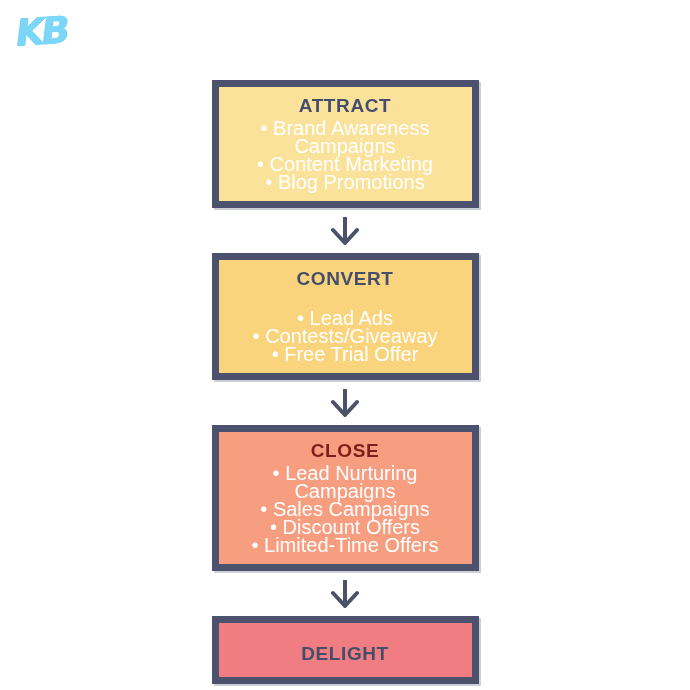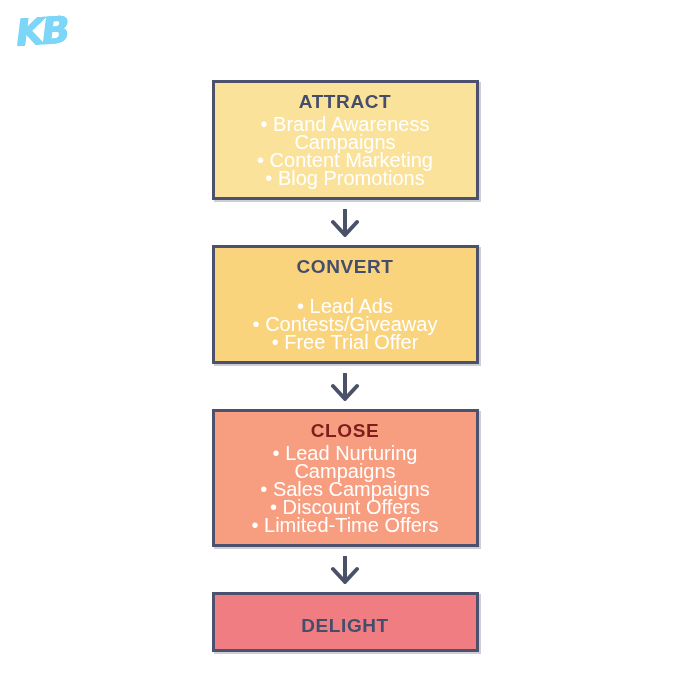--- a/index.html
+++ b/index.html
@@ -32,21 +32,21 @@
   .stack {
     width: 267px;
     margin: 80px auto 0;
     display: flex;
     flex-direction: column;
     align-items: stretch;
   }
   .stage-box {
     box-sizing: border-box;
     width: 267px;
-    border: 3px solid #7f1d1d;
+    border: 7px solid #7f1d1d;
     padding: 8px 8px 10px;
     text-align: center;
     box-shadow: 2px 2px 0 0 rgba(76, 82, 109, 0.28);
   }
   .stage-title {
     margin: 0 0 2px;
     font-size: 19px;
     line-height: 22px;
     font-weight: bold;
     letter-spacing: 0.6px;

